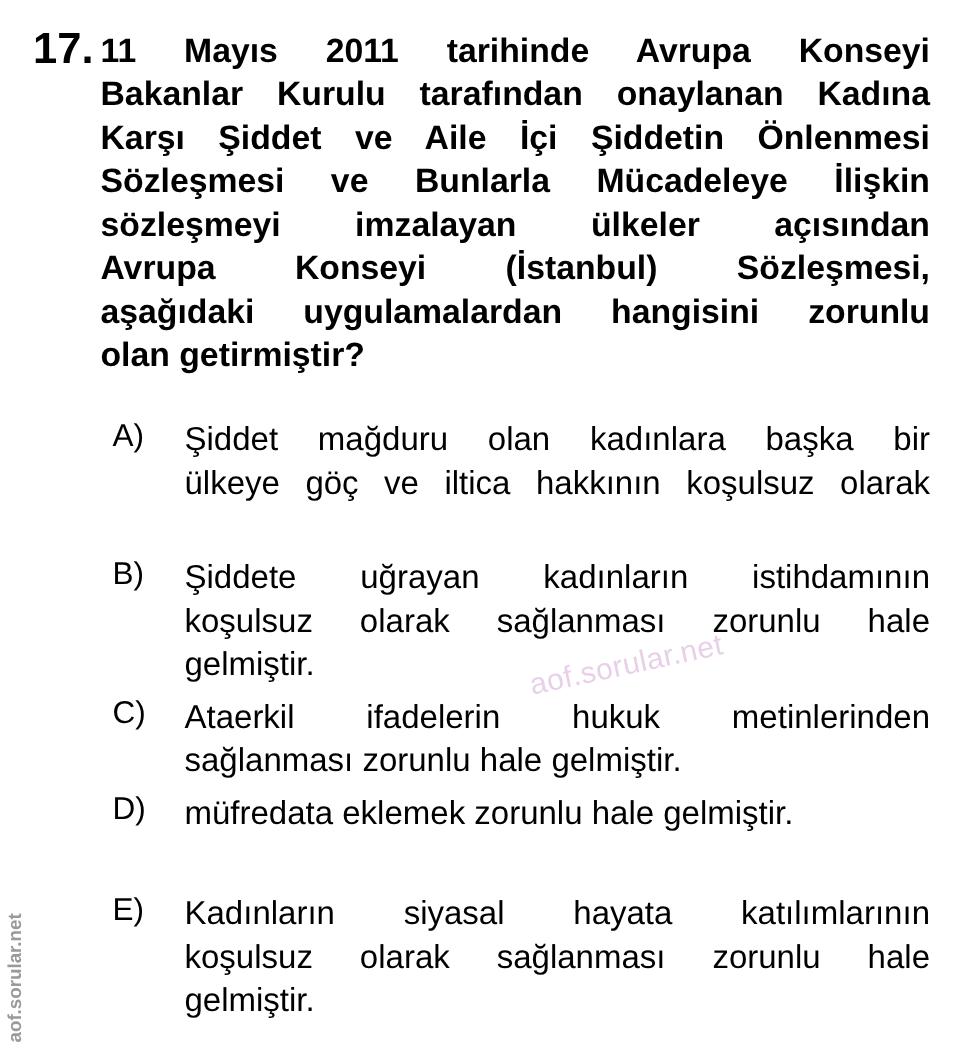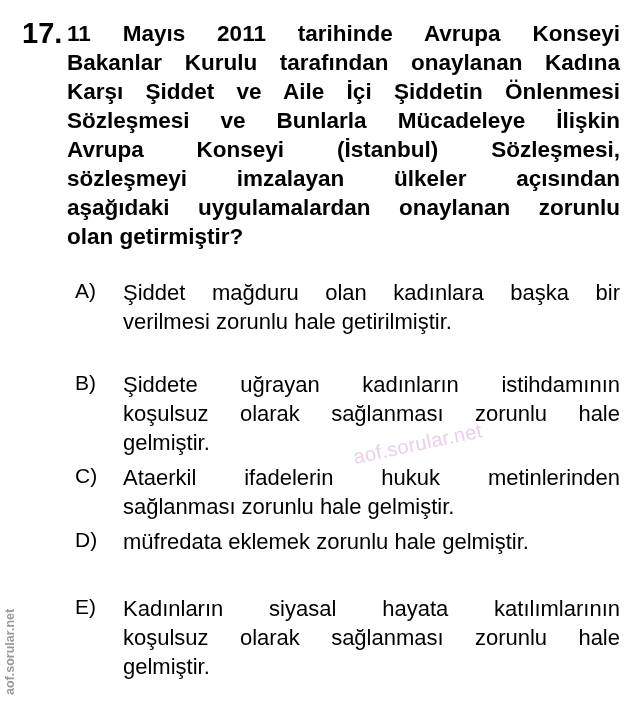--- a/index.html
+++ b/index.html
@@ -100,31 +100,31 @@
 </head>
 <body>
 
 <div class="question-number">17.</div>
 
 <div class="question-stem">
   <span class="stem-line">11 Mayıs 2011 tarihinde Avrupa Konseyi</span>
   <span class="stem-line">Bakanlar Kurulu tarafından onaylanan Kadına</span>
   <span class="stem-line">Karşı Şiddet ve Aile İçi Şiddetin Önlenmesi</span>
   <span class="stem-line">Sözleşmesi ve Bunlarla Mücadeleye İlişkin</span>
+  <span class="stem-line">sözleşmeyi imzalayan ülkeler açısından</span>
   <span class="stem-line">Avrupa Konseyi (İstanbul) Sözleşmesi,</span>
-  <span class="stem-line">sözleşmeyi imzalayan ülkeler açısından</span>
-  <span class="stem-line">aşağıdaki  uygulamalardan onaylanan zorunlu</span>
+  <span class="stem-line">aşağıdaki  uygulamalardan hangisini zorunlu</span>
   <span class="stem-line last">olan getirmiştir?</span>
 </div>
 
 <div class="option" style="top:278px;">
   <span class="option-letter">A)</span>
   <div class="option-text">
     <span class="opt-line">Şiddet mağduru olan kadınlara başka bir</span>
-    <span class="opt-line last">verilmesi zorunlu hale getirilmiştir.</span>
+    <span class="opt-line">ülkeye göç ve iltica hakkının koşulsuz olarak</span>
   </div>
 </div>
 
 <div class="option" style="top:370px;">
   <span class="option-letter">B)</span>
   <div class="option-text">
     <span class="opt-line">Şiddete uğrayan kadınların istihdamının</span>
     <span class="opt-line">koşulsuz olarak sağlanması zorunlu hale</span>
     <span class="opt-line last">gelmiştir.</span>
   </div>

